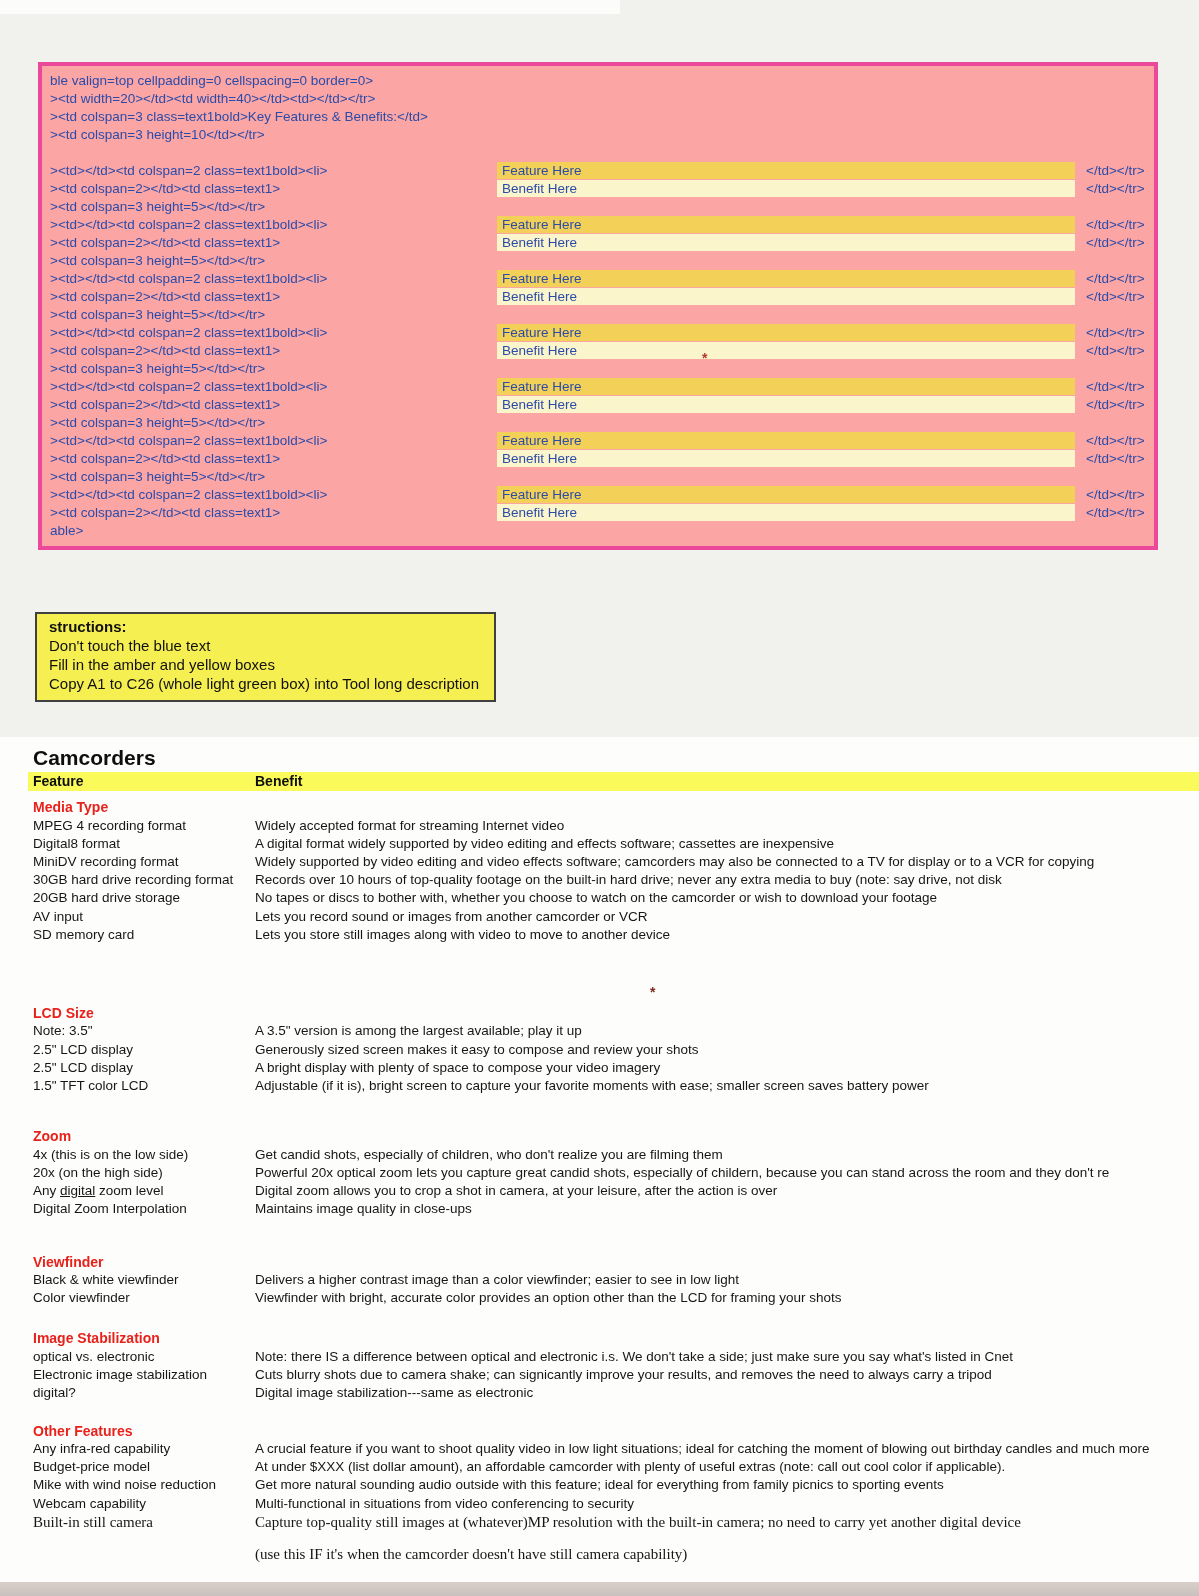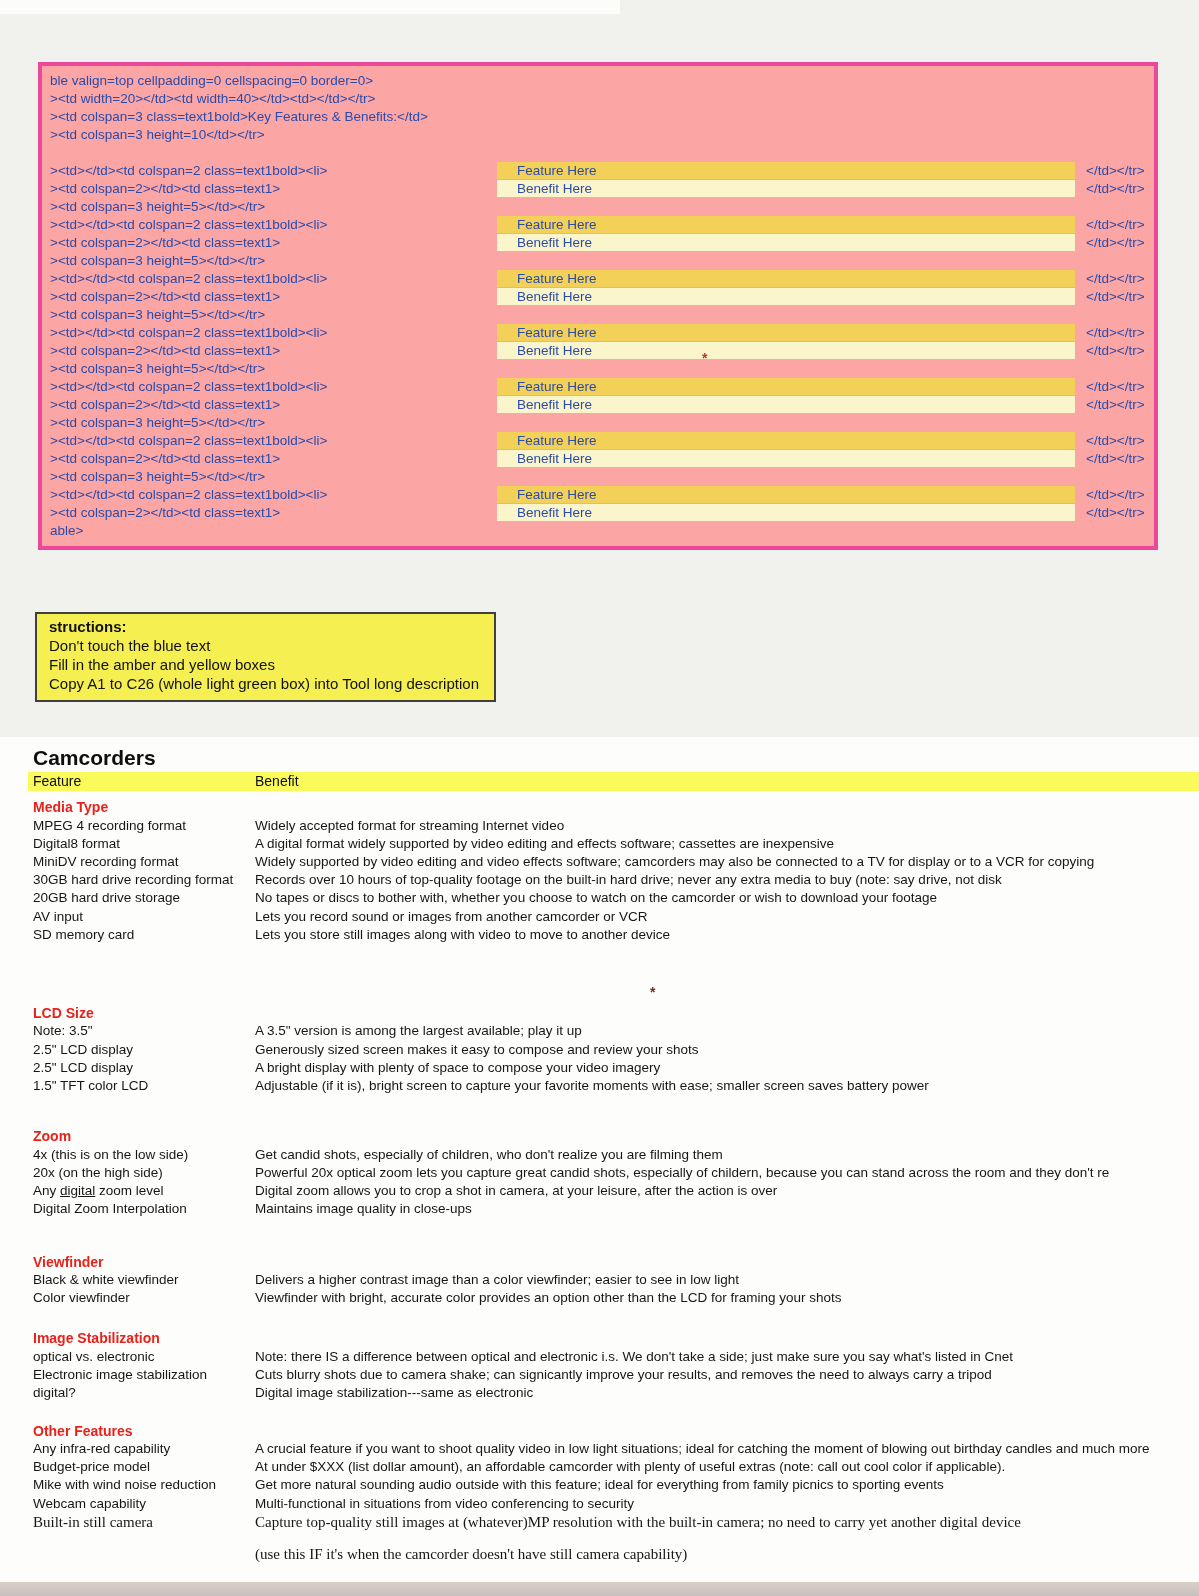--- a/index.html
+++ b/index.html
@@ -7,21 +7,21 @@
           background:#FDFDFB; font-family:"Liberation Sans", sans-serif; color:#161616; }
   .scan-top { position:absolute; left:0; top:0; width:1199px; height:737px; background:#F1F1EE; }
   .white-strip { position:absolute; left:0; top:0; width:620px; height:14px; background:#FCFCFA; }
 
   
   .code-box { position:absolute; left:38px; top:62px; width:1104px; height:474px;
               border:4px solid #ec4899; background:#fca5a5; padding:6px 0 0 8px; box-sizing:content-box; }
   .code-row { position:relative; height:18px; line-height:18px; font-size:13.5px;
               color:var(--code-text-blue,#2B4BA8); white-space:nowrap; }
   .bar { position:absolute; top:0px; left:447px; width:578px; height:17px;
-         line-height:17px; padding-left:20px; box-sizing:border-box; }
+         line-height:17px; padding-left:5px; box-sizing:border-box; }
   .bar.feature { background:var(--feature-bar,#F3D158); }
   .bar.benefit { background:var(--benefit-bar,#FBF5CC); }
   .close-tag { position:absolute; left:1036px; top:0; }
 
   
   .speck { position:absolute; font-weight:bold; }
   .speck-a { left:702px; top:350px; color:#B23A2A; font-size:14px; }
   .speck-b { left:650px; top:984px; color:#7E2A1E; font-size:14px; }
 
   
@@ -29,21 +29,21 @@
                   border:2px solid #404040; background:var(--instructions-bg,#F6EF52);
                   padding:3px 8px 7px 12px; font-size:15px; line-height:19px; color:#111; }
   .instructions .title { font-weight:bold; }
 
   
   .bottom-band { position:absolute; left:0; top:1582px; width:1199px; height:14px;
                  background:linear-gradient(#DACFC9,#C8C1BD); z-index:0; }
   .table-wrap { position:absolute; left:28px; top:745px; width:1171px; z-index:1; }
   .table-title { font-size:21px; font-weight:bold; color:#0E0E0E; padding-left:5px; height:27px; line-height:25px; }
   .header-bar { display:flex; background:var(--table-header-bg,#FAFA5A); height:19px; line-height:19px;
-                font-weight:normal; font-size:14px; color:#0E0E0E; }
+                font-weight:bold; font-size:14px; color:#0E0E0E; }
   .header-bar .col-f { width:222px; padding-left:5px; flex:none; }
   .header-bar .col-b { flex:1; }
   .section-heading { color:var(--section-heading-red,#E8211A); font-weight:bold; font-size:14px;
                      height:18.5px; line-height:18.5px; padding-left:5px; }
   #table-sections .section:nth-child(1) { margin-top:7px; }
   #table-sections .section:nth-child(2) { margin-top:60px; }
   #table-sections .section:nth-child(3) { margin-top:32px; }
   #table-sections .section:nth-child(4) { margin-top:34px; }
   #table-sections .section:nth-child(5) { margin-top:22px; }
   #table-sections .section:nth-child(6) { margin-top:19px; }

